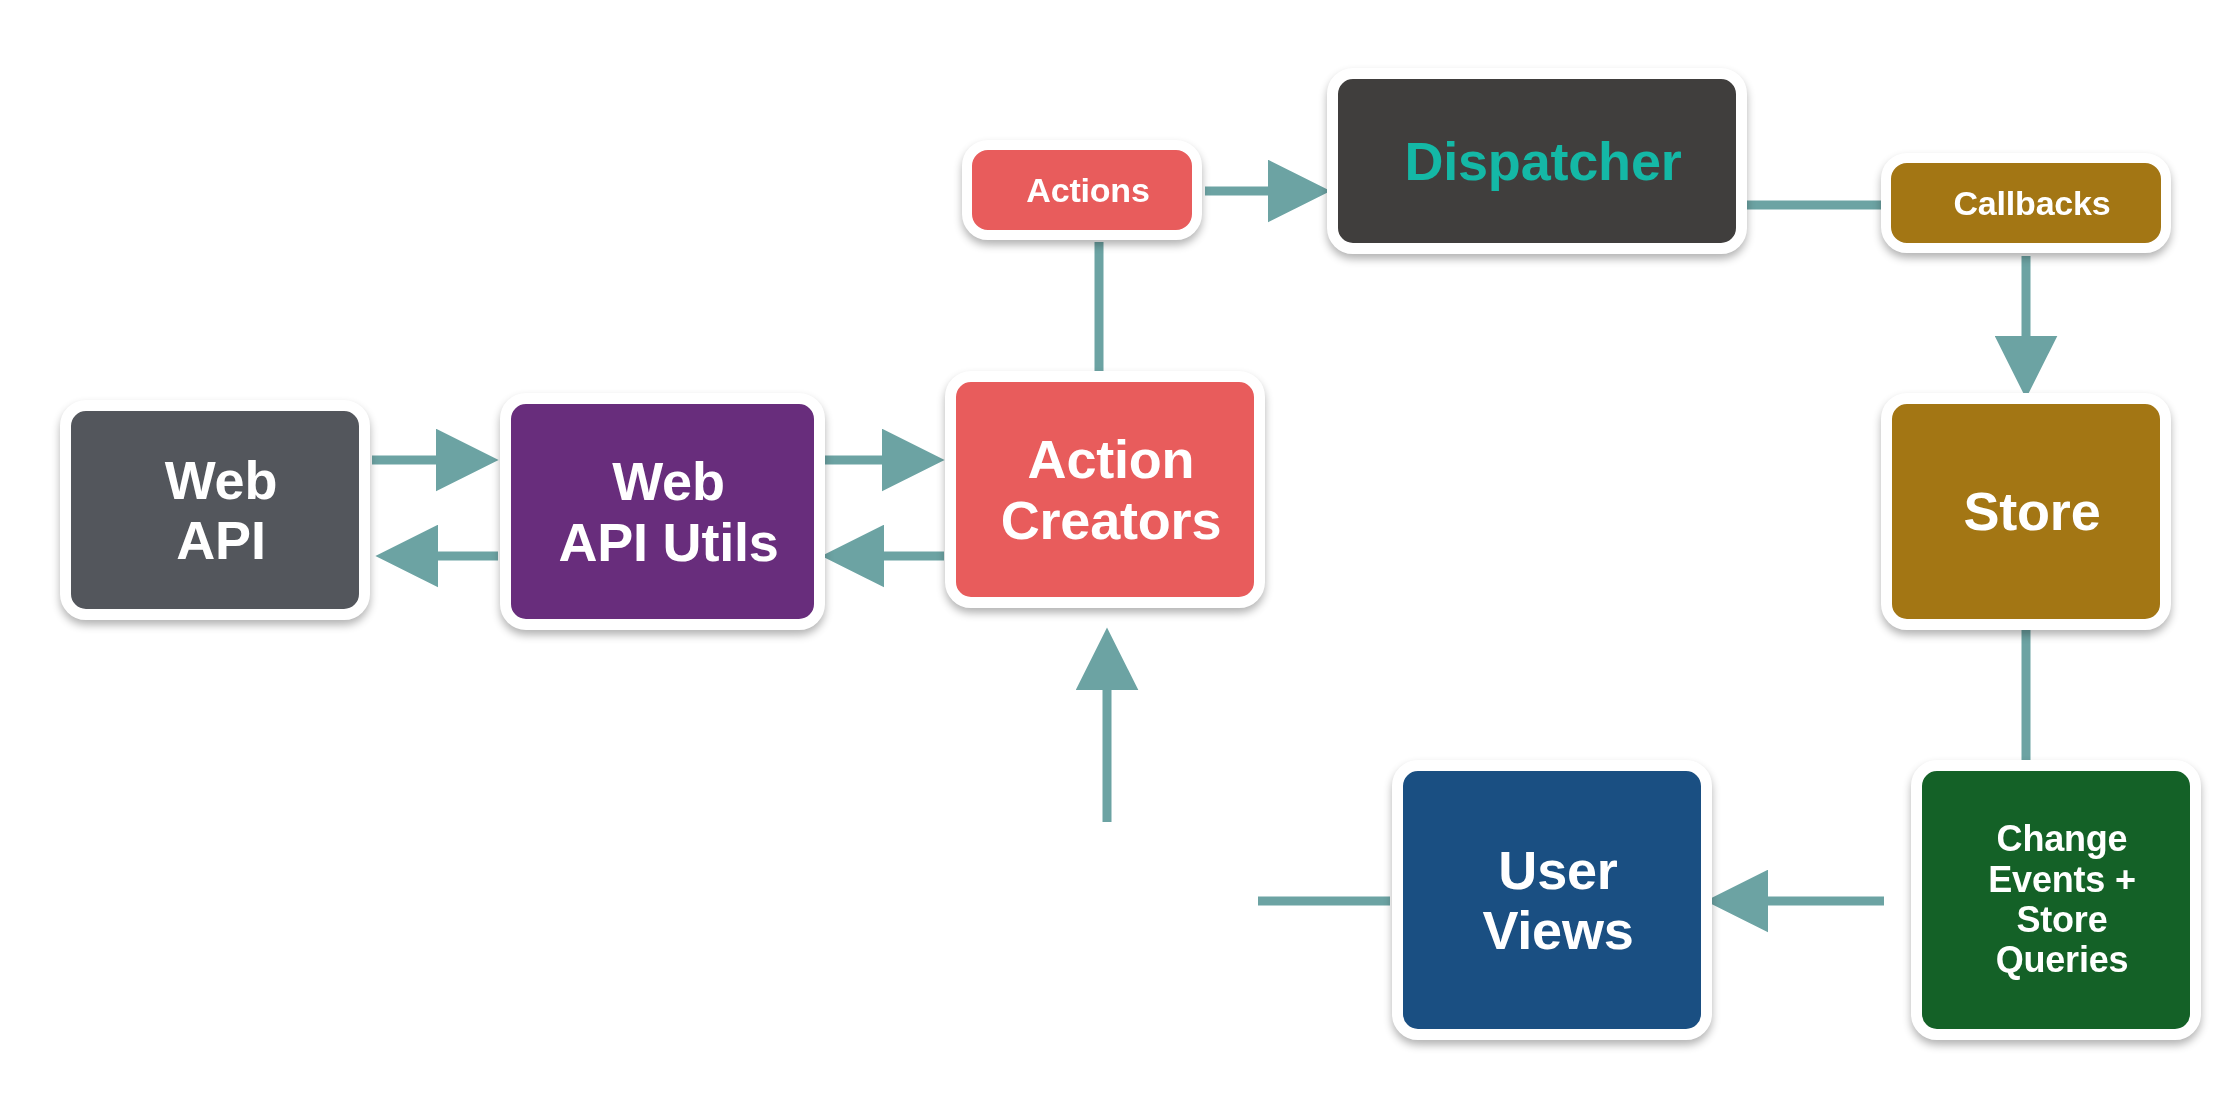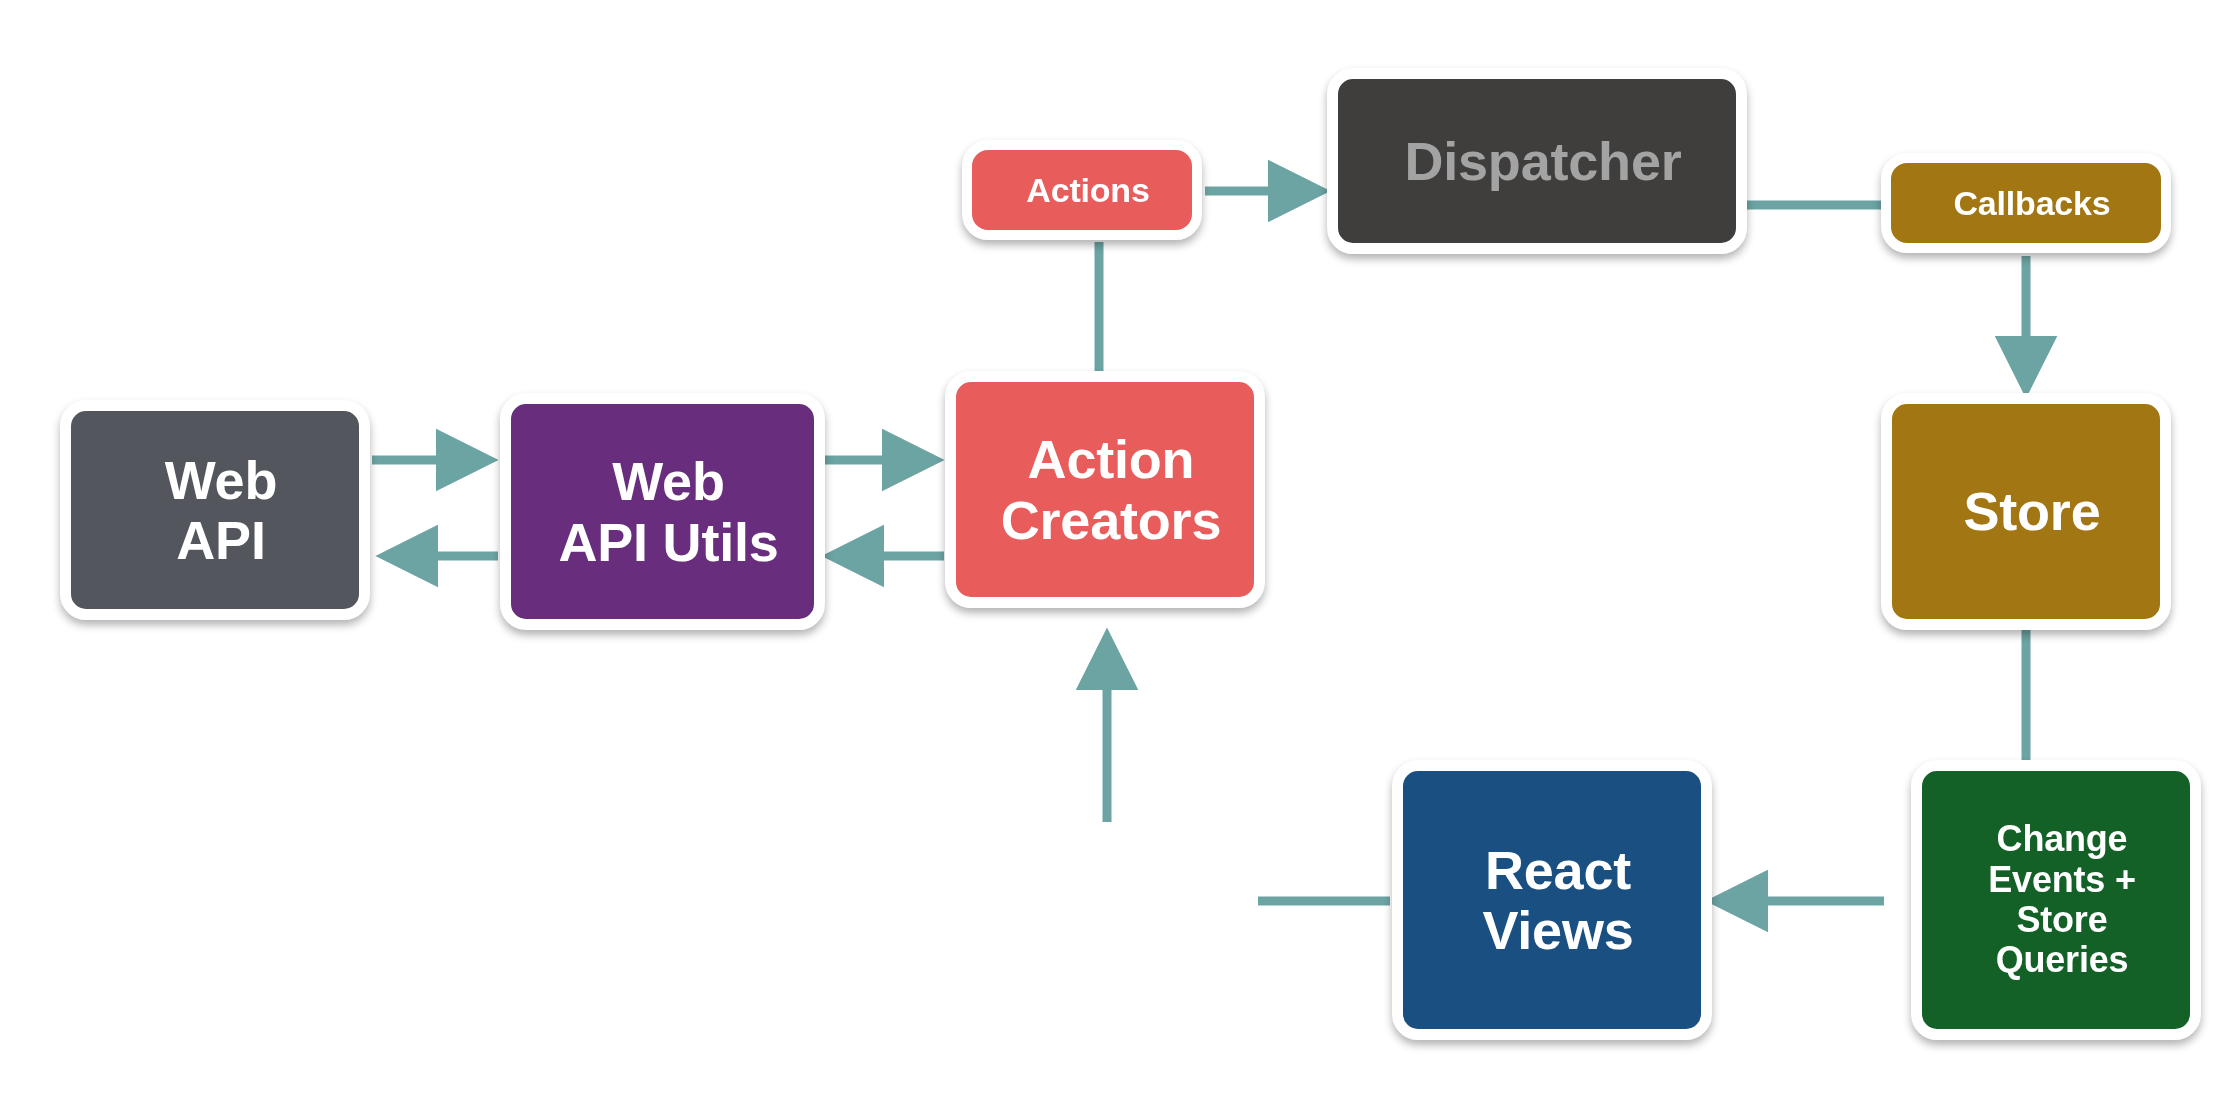--- a/index.html
+++ b/index.html
@@ -101,28 +101,28 @@
 API</div>
 
   <div class="node n-webapiutils" style="left: 500px; top: 393px; width: 325px; height: 237px; background: rgb(104, 45, 124); color: rgb(255, 255, 255); font-size: 54px;">Web
 API Utils</div>
 
   <div class="node n-actioncreators" style="left: 945px; top: 371px; width: 320px; height: 237px; background: rgb(232, 92, 92); color: rgb(255, 255, 255); font-size: 54px;">Action
 Creators</div>
 
   <div class="node n-actions small pill" style="left: 962px; top: 140px; width: 240px; height: 100px; background: rgb(232, 92, 92); color: rgb(255, 255, 255); font-size: 34px;">Actions</div>
 
-  <div class="node n-dispatcher" style="left: 1327px; top: 68px; width: 420px; height: 186px; background: rgb(64, 62, 61); color: #a3a3a3; font-size: 54px;">Dispatcher</div>
+  <div class="node n-dispatcher" style="left: 1327px; top: 68px; width: 420px; height: 186px; background: rgb(64, 62, 61); color: #14b8a6; font-size: 54px;">Dispatcher</div>
 
   <div class="node n-callbacks small pill" style="left: 1881px; top: 153px; width: 290px; height: 100px; background: rgb(163, 118, 20); color: rgb(255, 255, 255); font-size: 34px;">Callbacks</div>
 
   <div class="node n-store" style="left: 1881px; top: 393px; width: 290px; height: 237px; background: rgb(163, 118, 20); color: rgb(255, 255, 255); font-size: 54px;">Store</div>
 
   <div class="node n-changeevents" style="left: 1881px; top: 760px; width: 290px; height: 280px; background: rgb(20, 97, 39); color: rgb(255, 255, 255); font-size: 36px; margin-left: 30px;">Change
 Events +
 Store
 Queries</div>
 
-  <div class="node n-reactviews" style="left: 1392px; top: 760px; width: 320px; height: 280px; background: rgb(26, 79, 130); color: rgb(255, 255, 255); font-size: 54px;">React
+  <div class="node n-reactviews" style="left: 1392px; top: 760px; width: 320px; height: 280px; background: rgb(26, 79, 130); color: rgb(255, 255, 255); font-size: 54px;">User
 Views</div>
 
 
 </div>
 
 </body></html>

